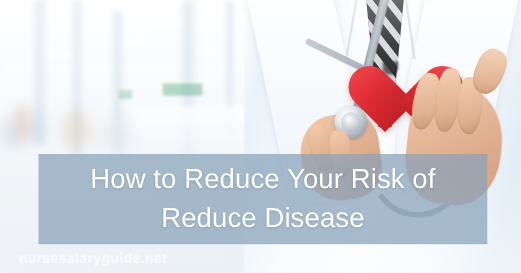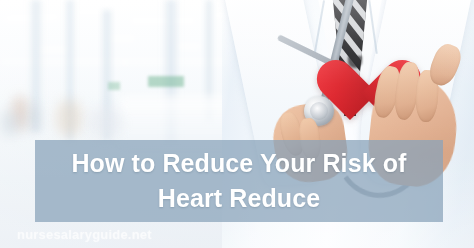--- a/index.html
+++ b/index.html
@@ -336,21 +336,21 @@
     flex-direction: column;
     align-items: center;
     justify-content: center;
     box-sizing: border-box;
     padding: 0 8px;
   }
   .title-line {
     color: #ffffff;
     font-family: "Liberation Sans", sans-serif;
     font-size: 25px;
-    font-weight: 700;
+    font-weight: 400;
     line-height: 1.42;
     letter-spacing: 0.1px;
     text-align: center;
     white-space: nowrap;
     text-shadow: 0 1px 2px rgba(70,92,112,0.28);
   }
 
   
   .watermark {
     position: absolute;
@@ -433,18 +433,18 @@
     <div class="finger f3"></div>
     <div class="finger thumb-r"></div>
 
     <div class="subject-wash"></div>
   </div>
 
   <div class="photo-soften"></div>
 
   <div class="title-banner">
     <div class="title-line">How to Reduce Your Risk of</div>
-    <div class="title-line">Heart Reduce</div>
+    <div class="title-line">Reduce Disease</div>
   </div>
 
   <div class="watermark">nursesalaryguide.net</div>
 
 </div>
 
 </body></html>

